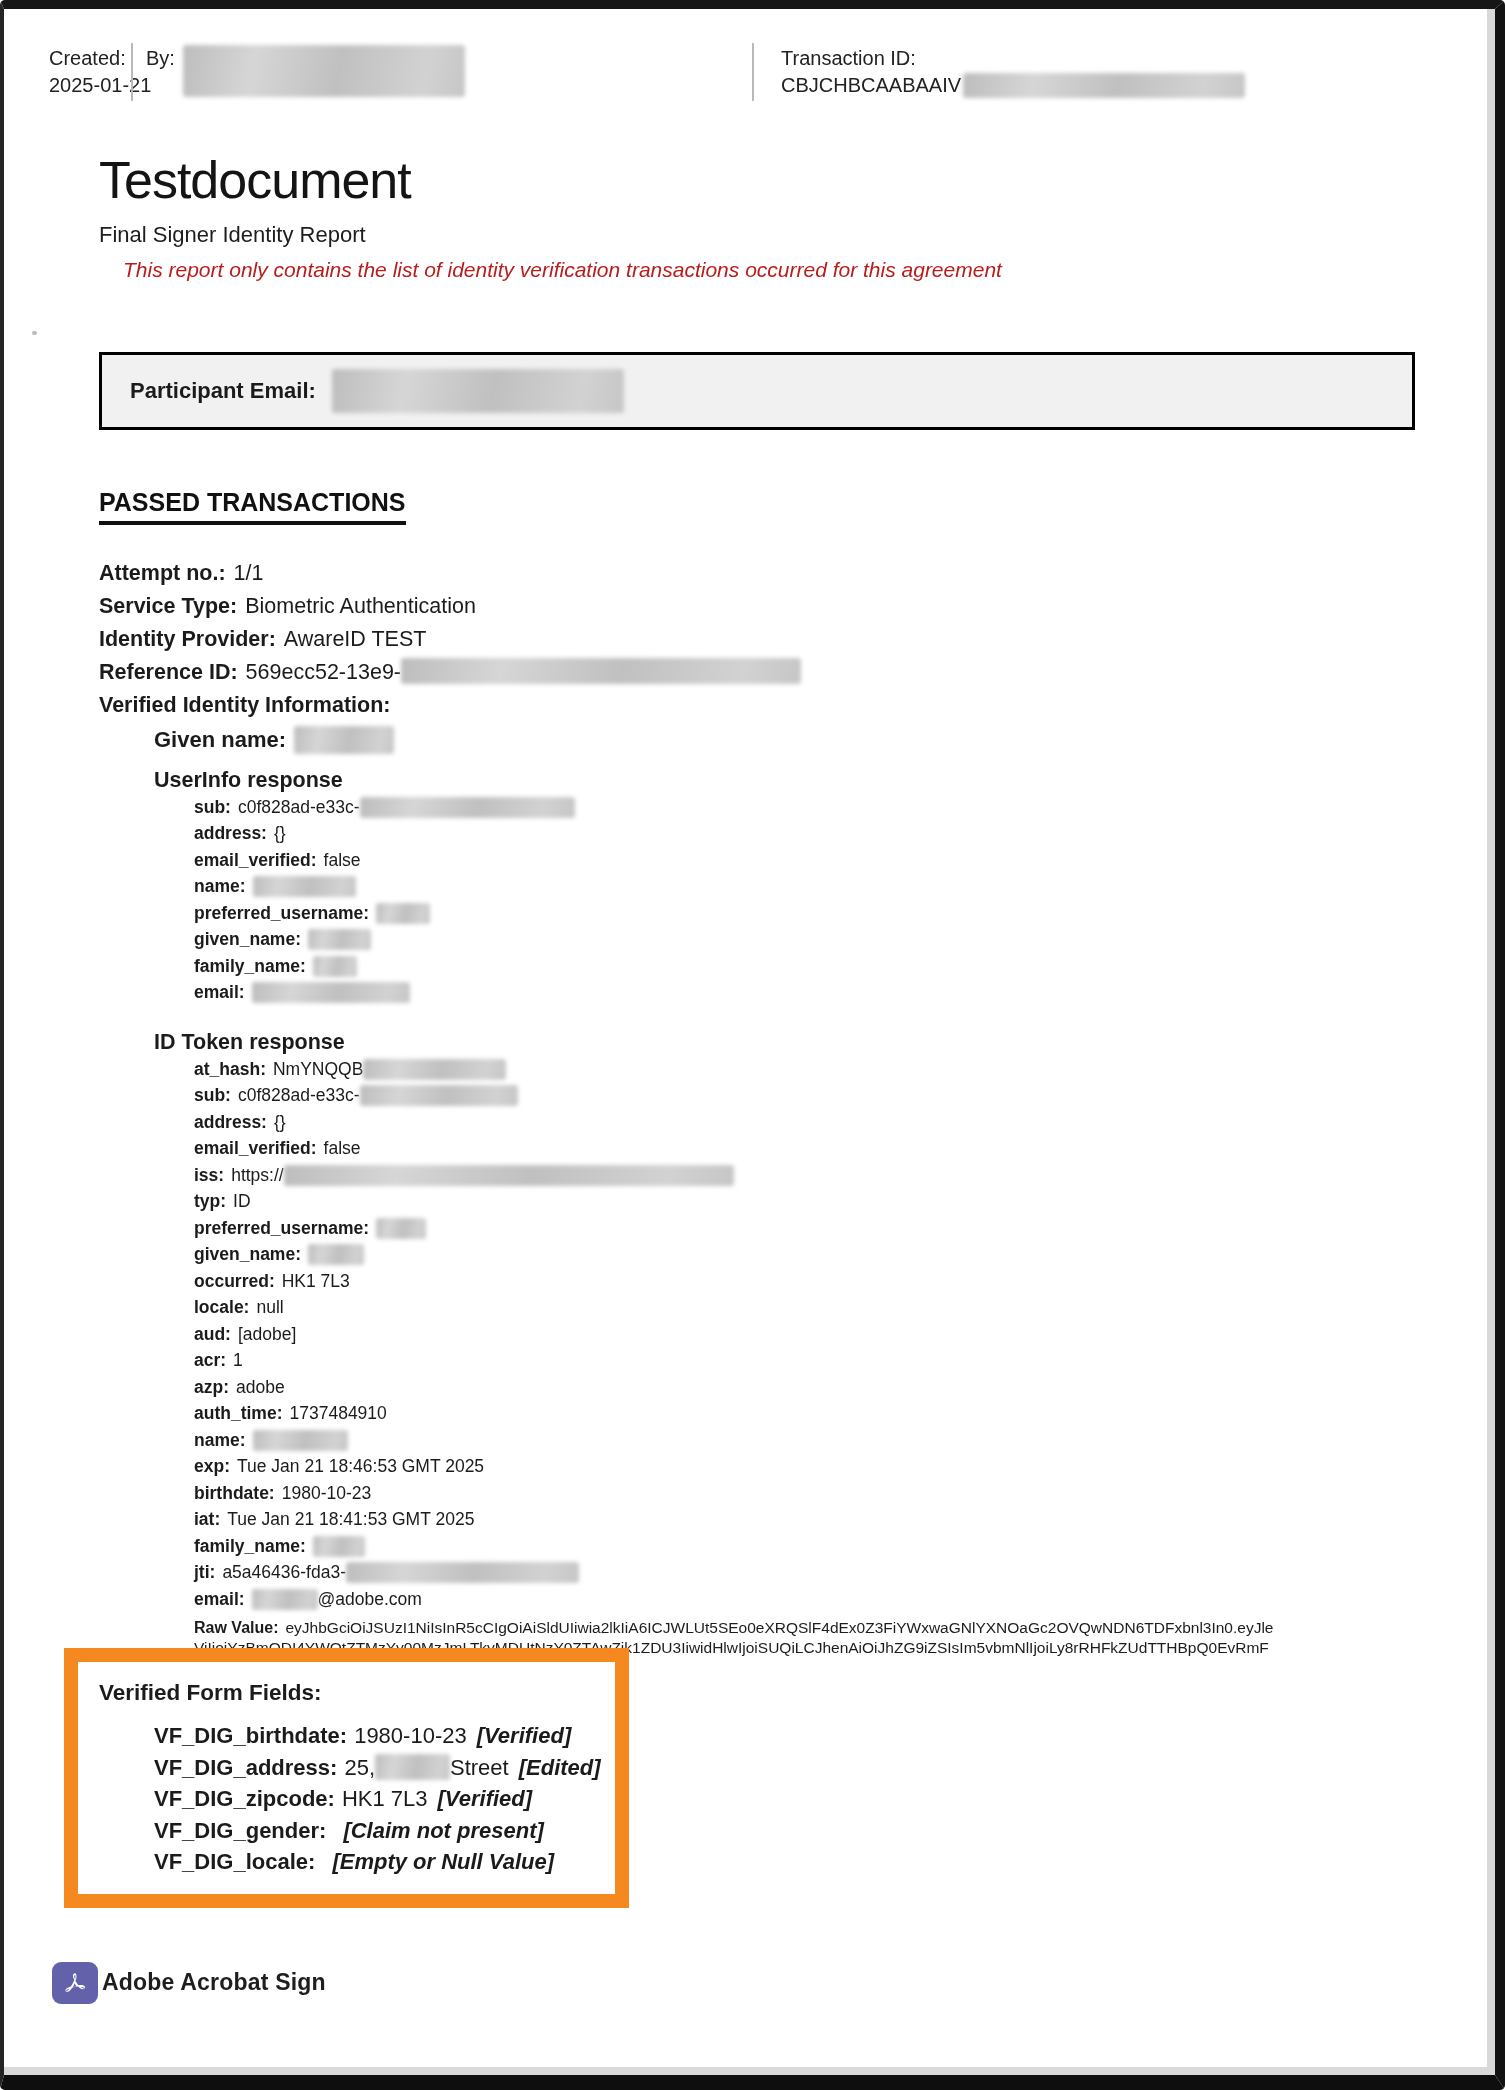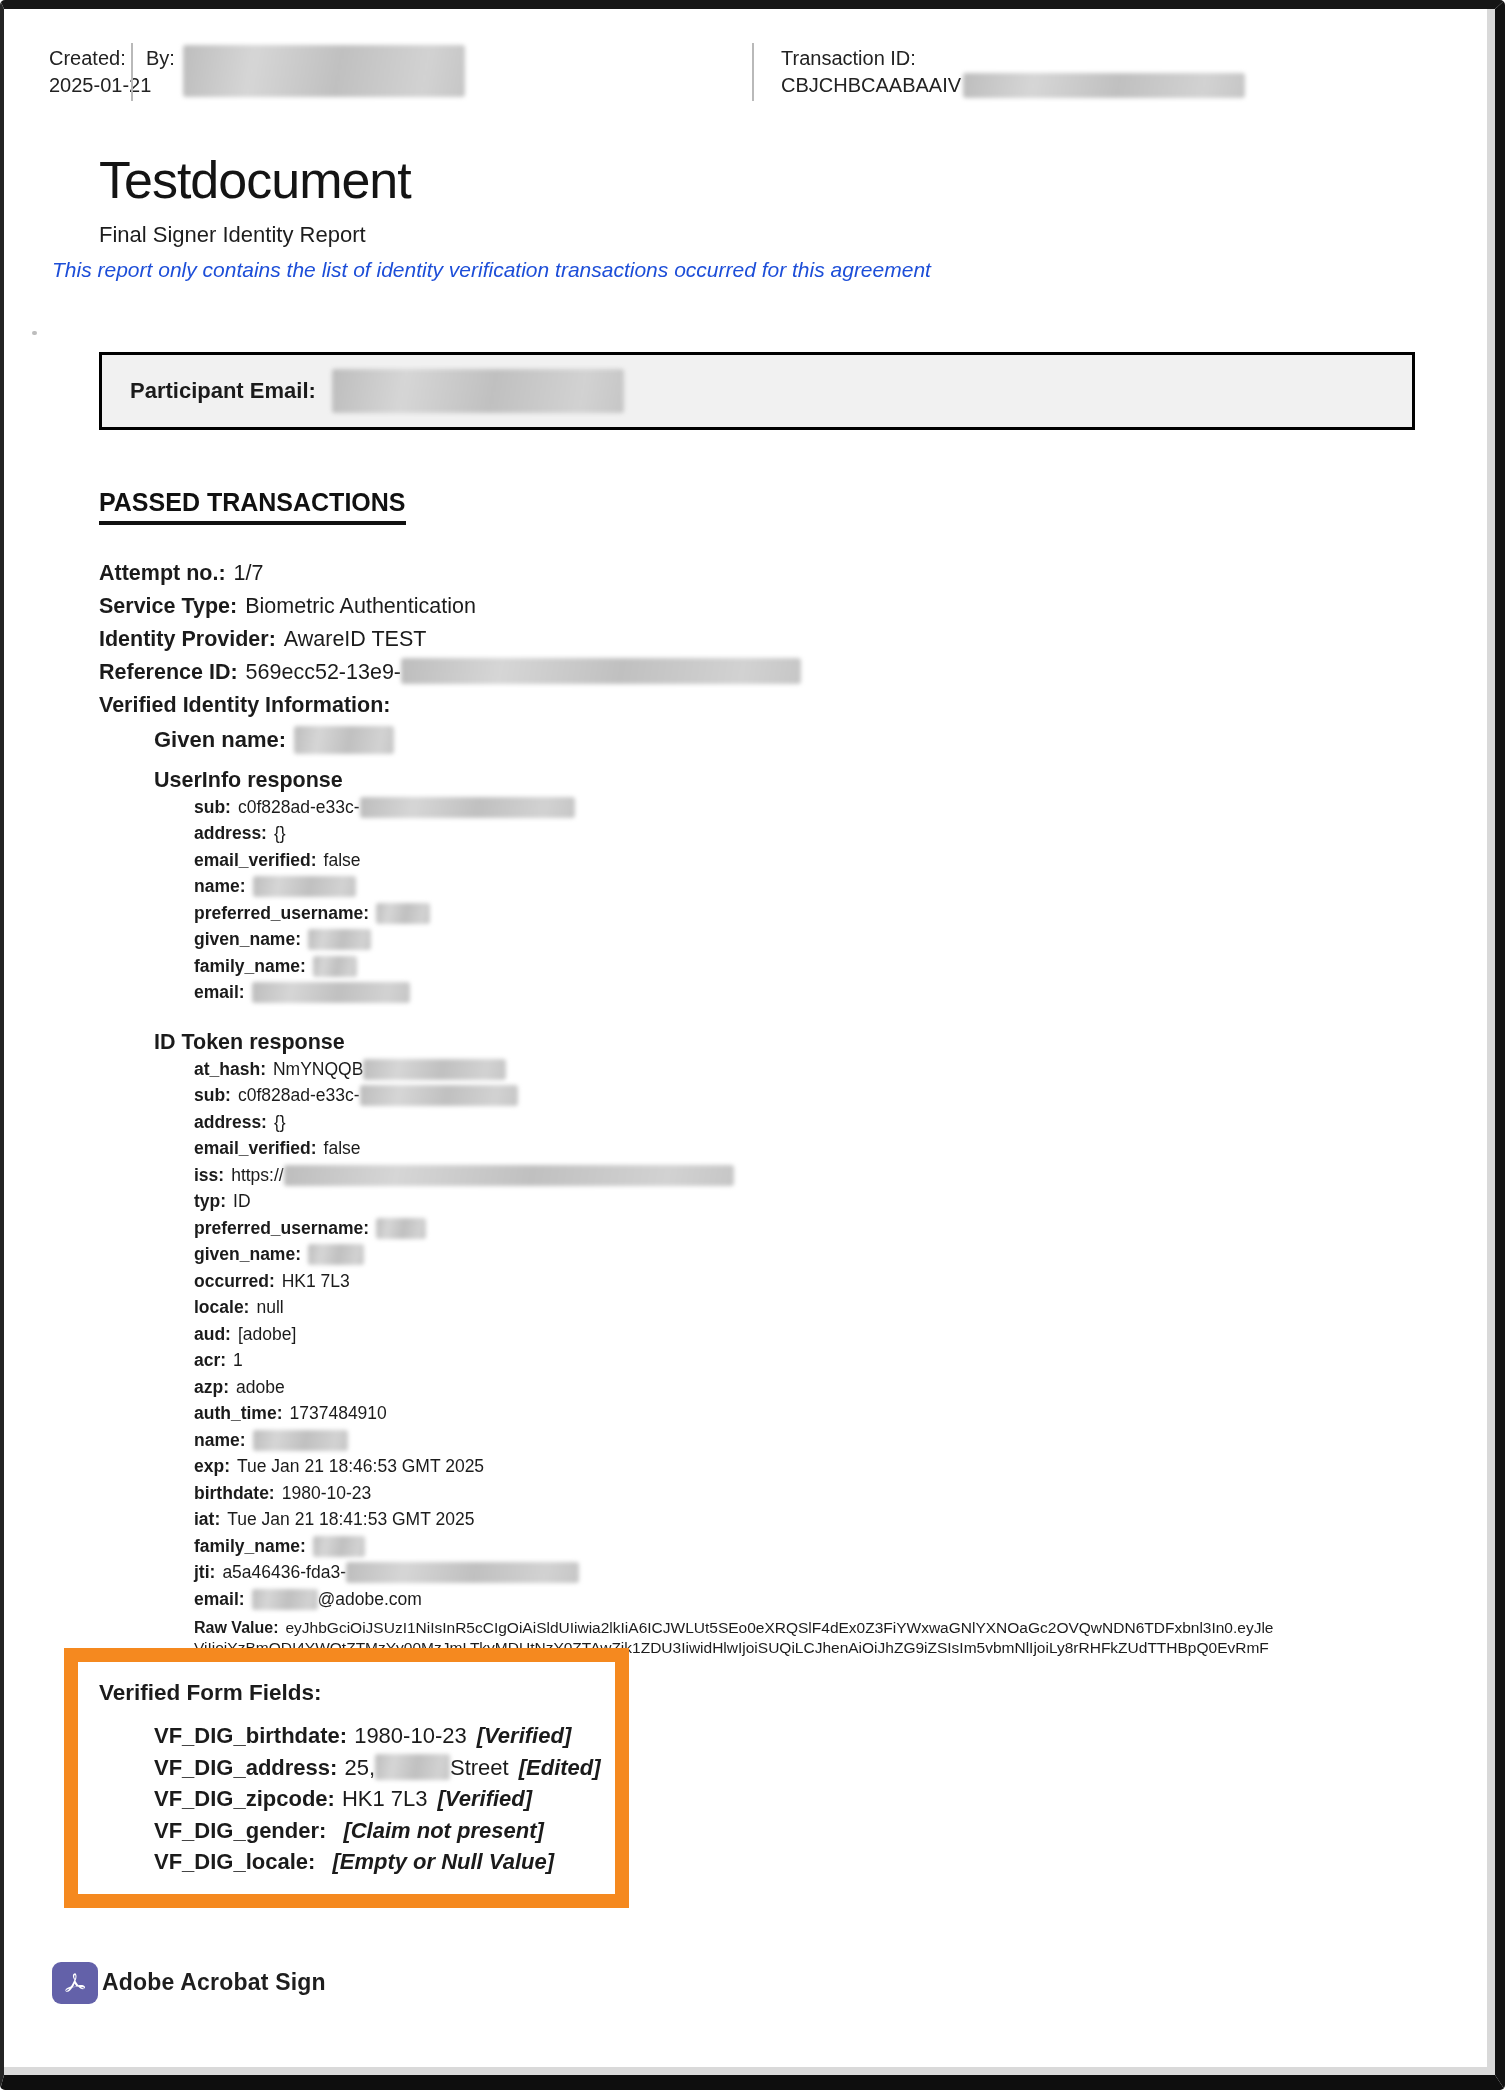--- a/index.html
+++ b/index.html
@@ -37,21 +37,21 @@
   .hdr-div1 { left:127px; }
   .hdr-div2 { left:748px; }
   .hdr-by { position:absolute; left:142px; top:2px; display:flex; align-items:flex-start; }
   .hdr-by .blob { height:52px; width:282px; margin-left:8px; margin-top:0; vertical-align:top; }
   .hdr-txn { position:absolute; left:777px; top:2px; }
   .hdr-txn .blob { height:25px; width:282px; vertical-align:-6px; margin-left:2px; }
 
   
   .doc-title { margin:48px 0 0 95px; font-size:52px; font-weight:400; letter-spacing:-1px; color:#141414; line-height:1.05; }
   .doc-subtitle { margin:14px 0 0 95px; font-size:22px; color:#1d1d1d; }
-  .doc-desc { margin:10px 0 0 48px; font-size:21px; font-style:italic; color:#1d4ed8; }
+  .doc-desc { margin:10px 0 0 119px; font-size:21px; font-style:italic; color:#b91c1c; }
   .artifact { position:absolute; left:28px; top:288px; width:5px; height:4px; background:#9a9a9a; opacity:.65; border-radius:2px; }
 
   
   .participant-box {
     margin:70px 0 0 95px; width:1316px; height:78px;
     border:3px solid #000; background:#f1f1f1;
     display:flex; align-items:center; padding-left:28px;
   }
   .participant-box .lbl { font-weight:bold; font-size:22px; }
   .participant-box .blob { width:292px; height:44px; margin-left:16px; vertical-align:middle; }
@@ -138,21 +138,21 @@
     <div class="participant-box">
       <span class="lbl">Participant Email:</span>
       <span class="blob"></span>
     </div>
 
     <div><span class="passed-heading">PASSED TRANSACTIONS</span></div>
 
     <div class="main-list">
 
         <div class="row">
-          <span class="lbl">Attempt no.:</span><span class="val">1/7</span>
+          <span class="lbl">Attempt no.:</span><span class="val">1/1</span>
         </div>
 
 
         <div class="row">
           <span class="lbl">Service Type:</span><span class="val">Biometric Authentication</span>
         </div>
 
         <div class="row">
           <span class="lbl">Identity Provider:</span><span class="val">AwareID TEST</span>
         </div>

